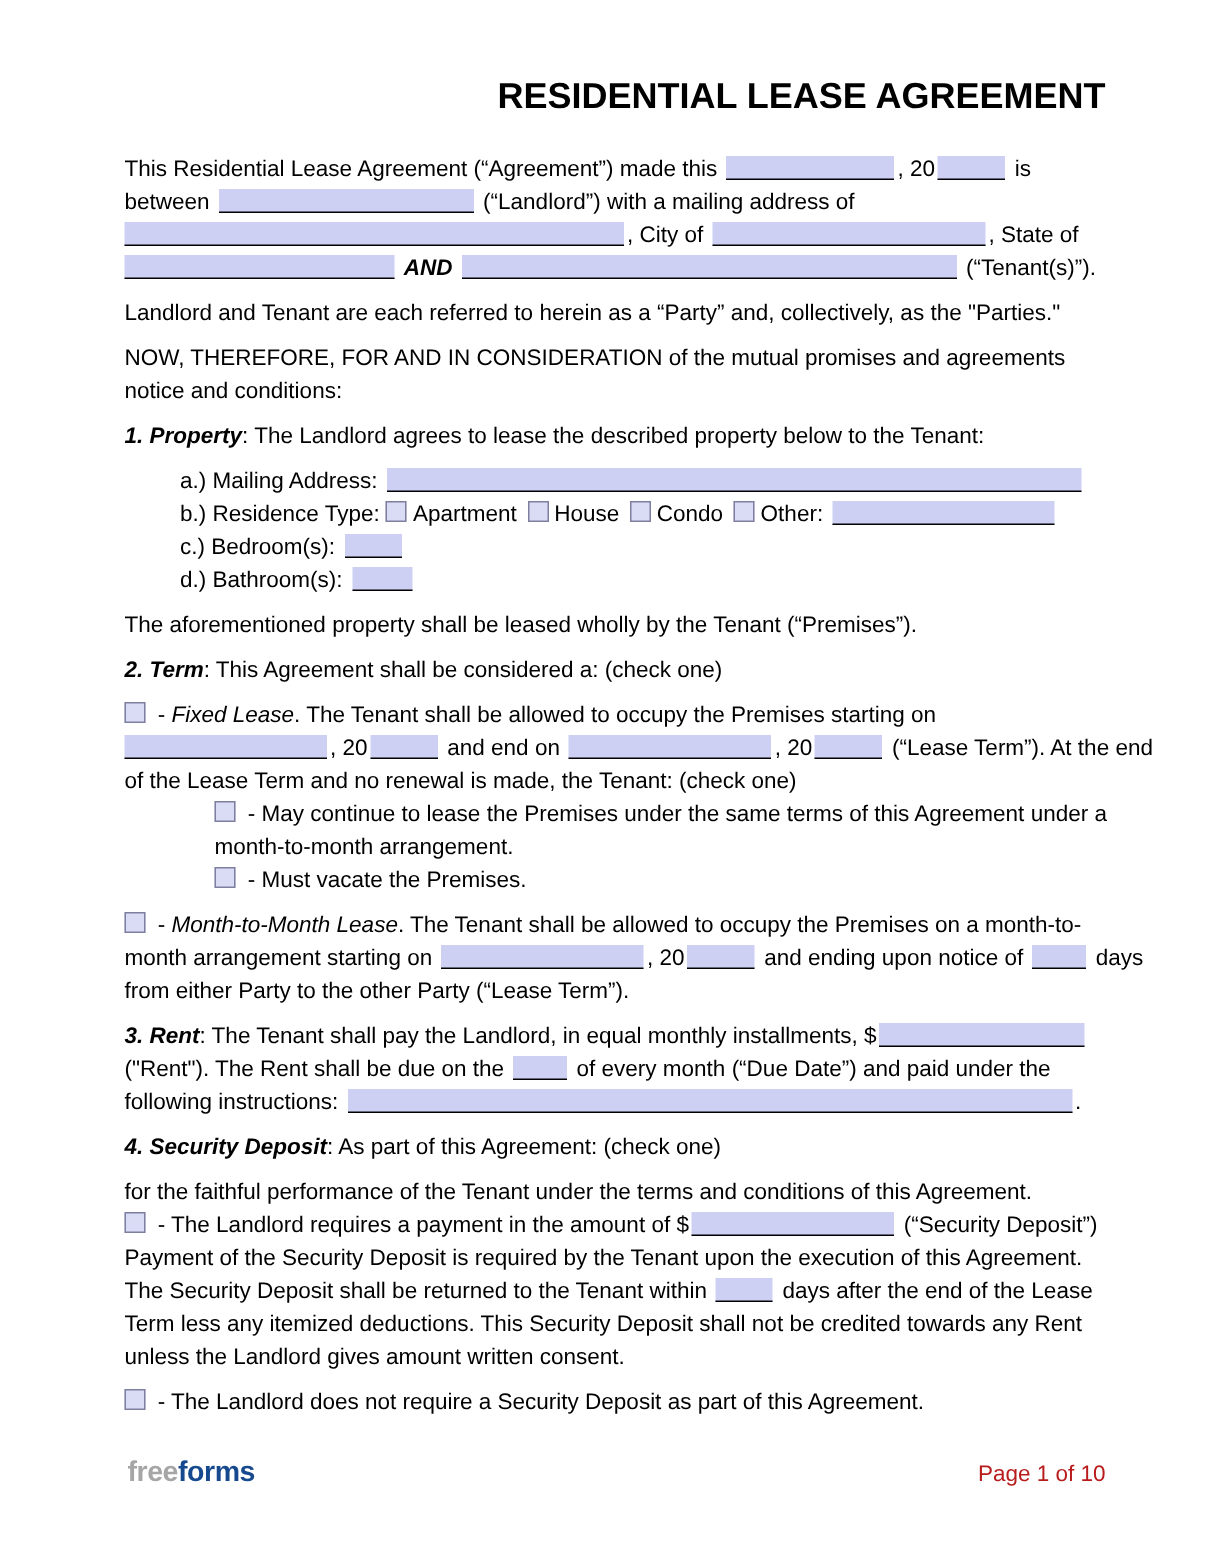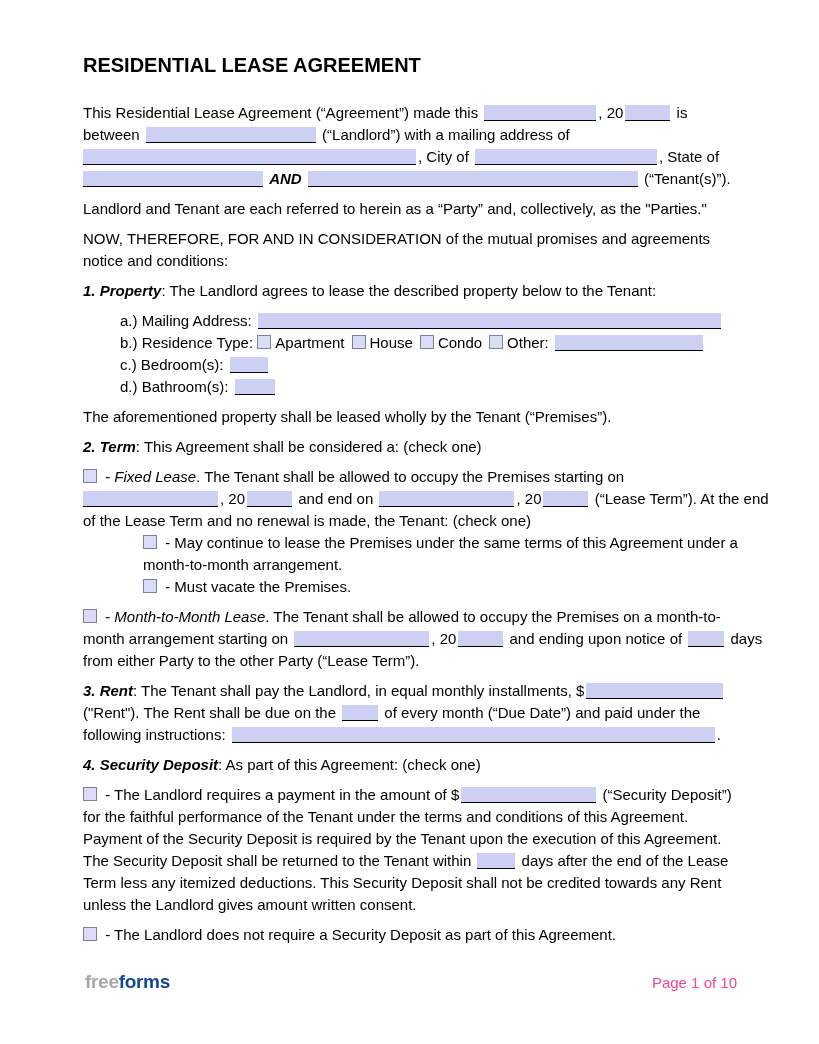--- a/index.html
+++ b/index.html
@@ -4,21 +4,21 @@
 <style>
   html,body{margin:0;padding:0;background:#ffffff;}
   body{
     width:819px;height:1044px;overflow:hidden;position:relative;
     font-family:"Liberation Sans","DejaVu Sans",sans-serif;
     font-size:15px;line-height:22px;color:#000;
     -webkit-font-smoothing:antialiased;
   }
   .page{padding:52px 82px 0 83px;}
   .title{
-    font-size:20px;font-weight:bold;text-align:left;
+    font-size:24px;font-weight:bold;text-align:right;
     margin:0 0 24px 0;line-height:26px;
   }
   .para{margin:0 0 8px 0;}
   .line{white-space:nowrap;}
   .b{font-weight:bold;font-style:italic;}
   .iu{font-style:italic;}
   .indent1{margin-left:37px;}
   .indent2{margin-left:60px;}
   .blank{
     display:inline-block;
@@ -33,21 +33,21 @@
     vertical-align:-1px;margin-right:4px;
   }
   .cb-opt{margin-left:7px;margin-right:4px;}
   .footer{
     position:absolute;left:85px;right:82px;bottom:50px;
     display:flex;justify-content:space-between;align-items:baseline;gap:30px;
   }
   .brand{font-size:19px;font-weight:bold;letter-spacing:-0.3px;}
   .brand-free{color:var(--brand-gray,#a6a6a6);}
   .brand-forms{color:var(--brand-blue,#17498f);}
-  .page-num{font-size:15px;color:#ec4899;}
+  .page-num{font-size:15px;color:#b91c1c;}
 </style>
 </head>
 <body>
 
 <div class="page">
 
   <h1 class="title">RESIDENTIAL LEASE AGREEMENT</h1>
 
   <div class="para">
     <div class="line">
@@ -143,24 +143,24 @@
     <div class="line">
       <span>following instructions: </span><span class="blank" style="width:483px"></span><span>.</span>
     </div>
   </div>
 
   <div class="para">
     <span class="b">4. Security Deposit</span><span>: As part of this Agreement: (check one)</span>
   </div>
 
   <div class="para">
+    <div class="line">for the faithful performance of the Tenant under the terms and conditions of this Agreement.</div>
     <div class="line">
       <span class="cb"></span><span> - The Landlord requires a payment in the amount of $</span><span class="blank" style="width:135px"></span><span> (“Security Deposit”)</span>
     </div>
-    <div class="line">for the faithful performance of the Tenant under the terms and conditions of this Agreement.</div>
     <div class="line">Payment of the Security Deposit is required by the Tenant upon the execution of this Agreement.</div>
     <div class="line">
       <span>The Security Deposit shall be returned to the Tenant within </span><span class="blank" style="width:38px"></span><span> days after the end of the Lease</span>
     </div>
     <div class="line">Term less any itemized deductions. This Security Deposit shall not be credited towards any Rent</div>
     <div class="line">unless the Landlord gives amount written consent.</div>
   </div>
 
   <div class="para">
     <span class="cb"></span><span> - The Landlord does not require a Security Deposit as part of this Agreement.</span>

